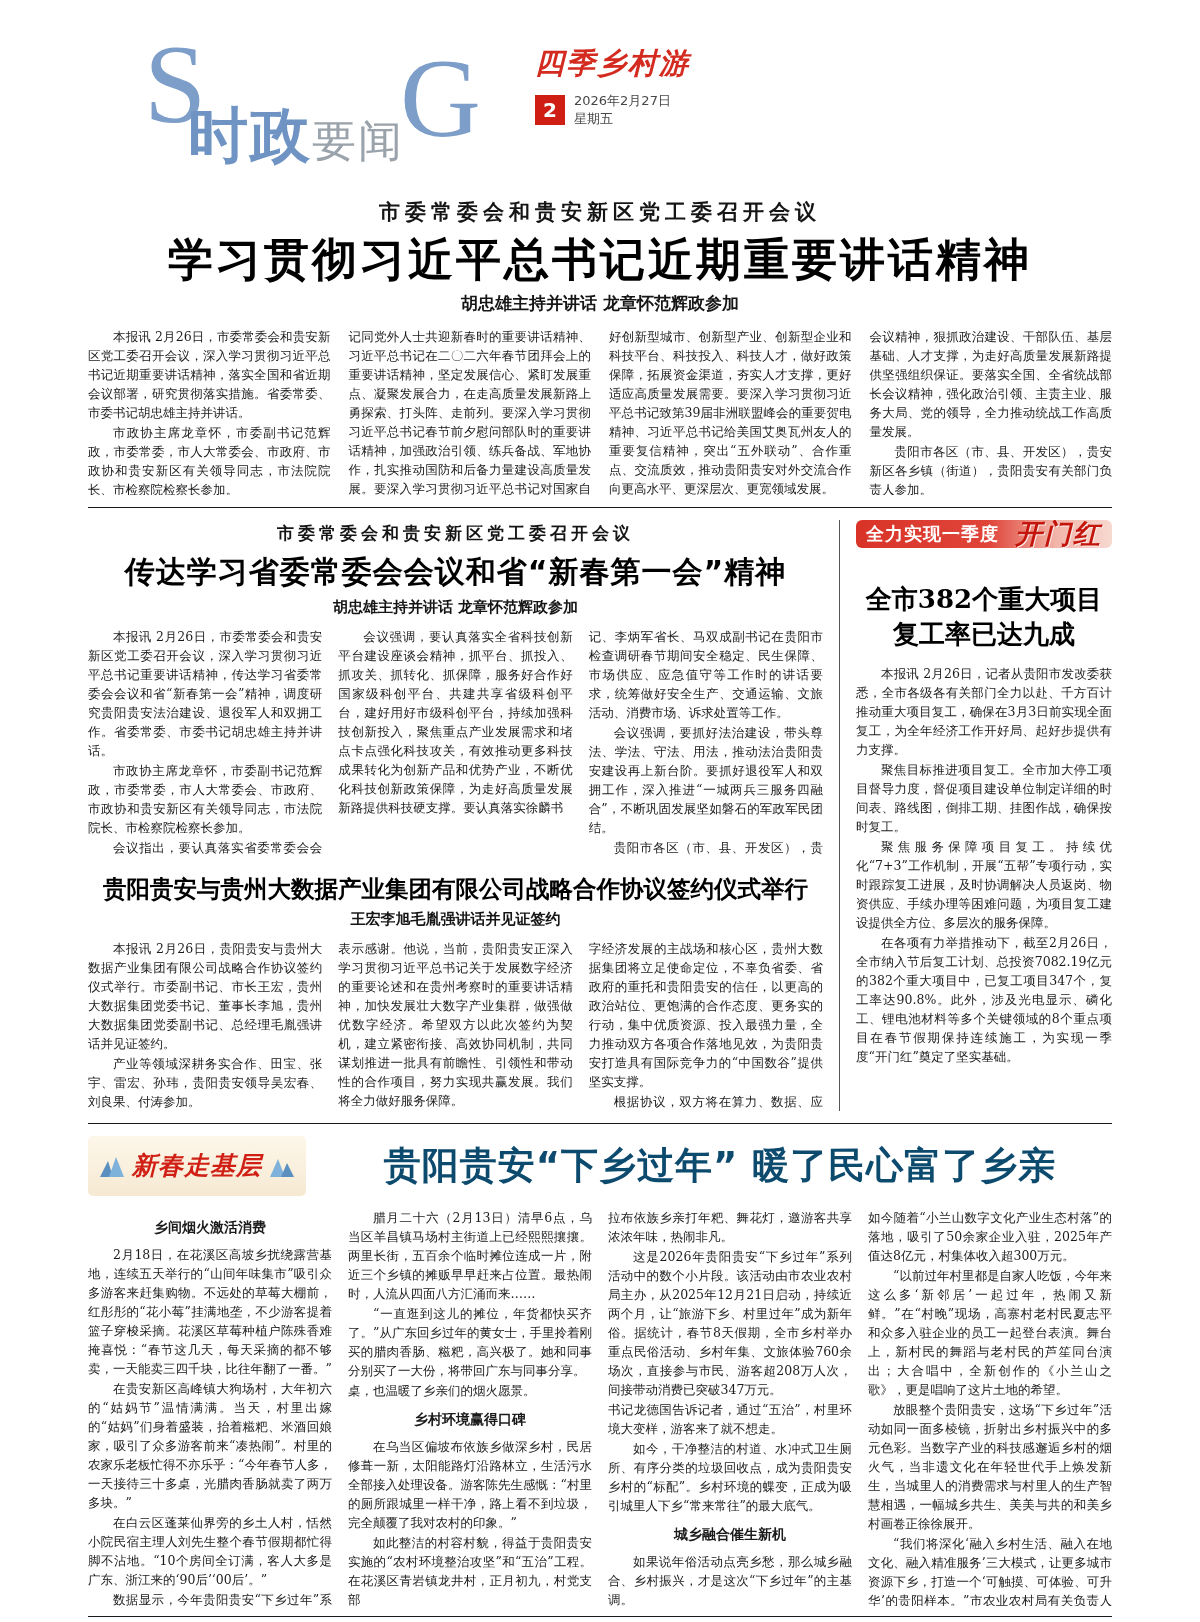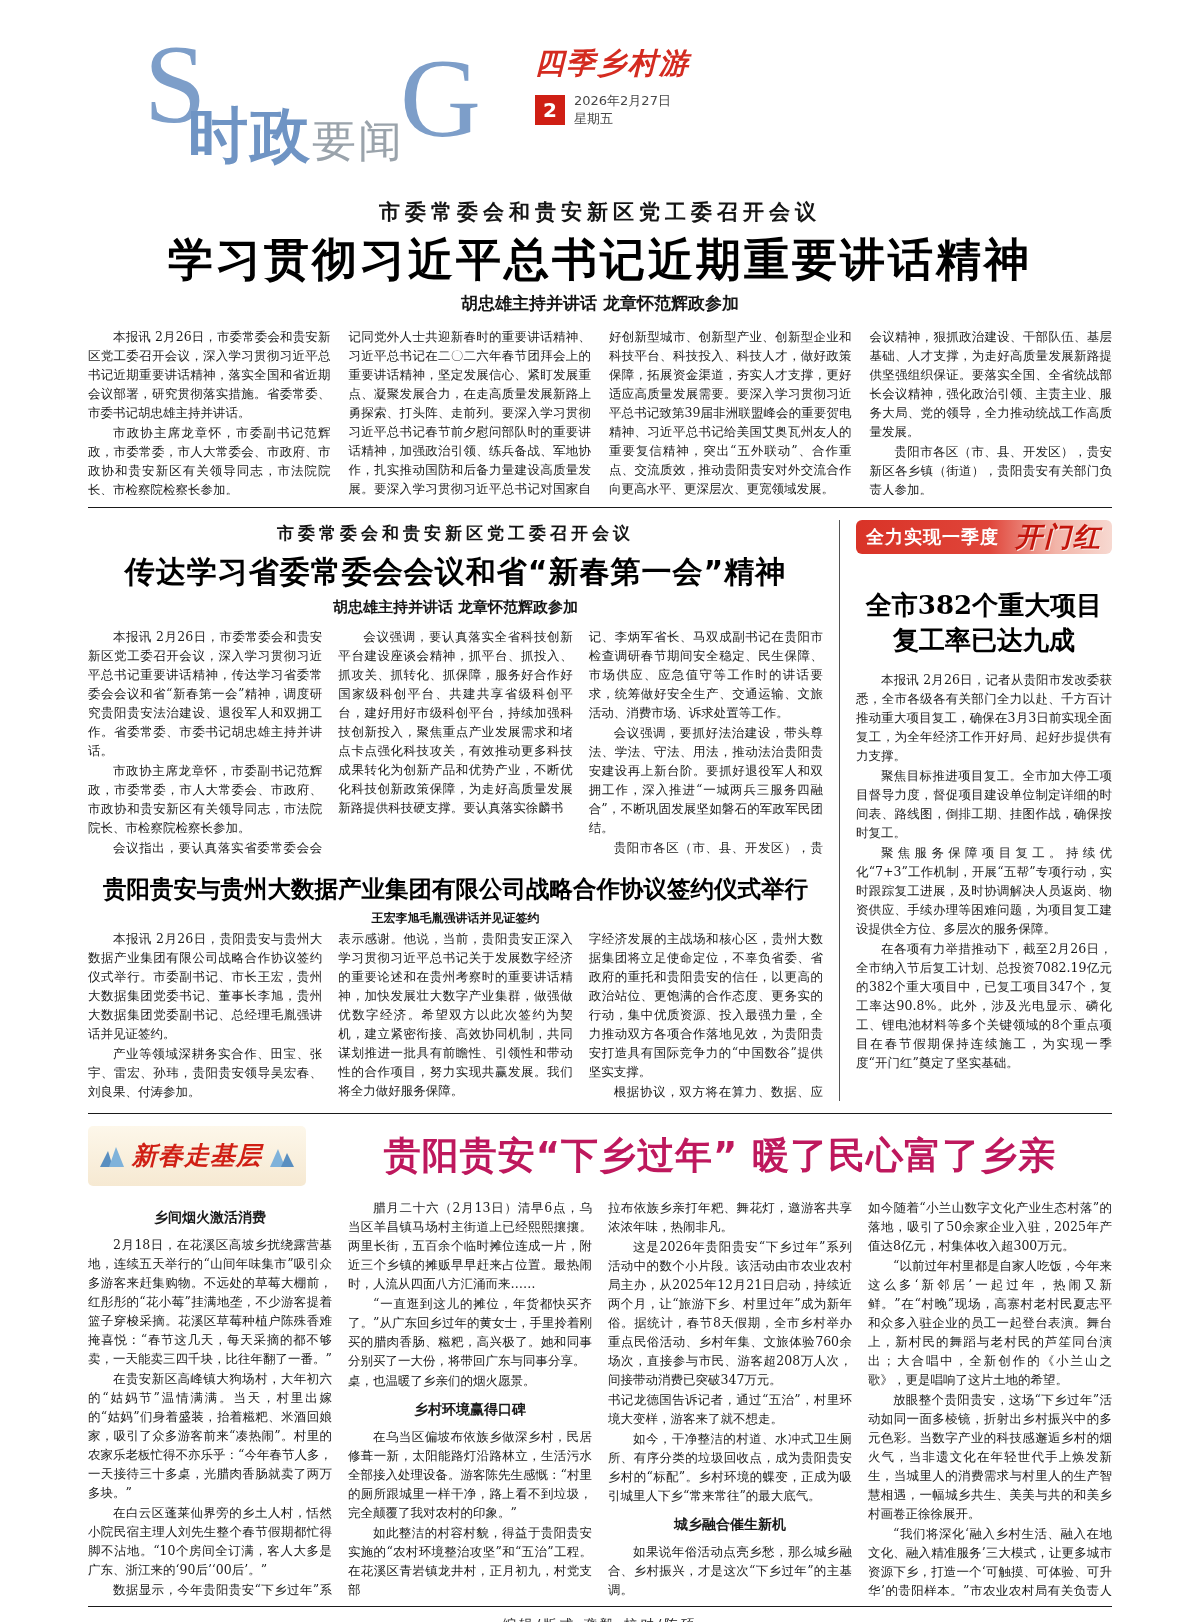--- a/index.html
+++ b/index.html
@@ -46,42 +46,42 @@
   .mid{display:flex;align-items:stretch;}
   .mid-left{width:735px;flex:0 0 735px;}
   .sidebar{flex:1 1 auto;border-left:1px solid #555;margin-left:16px;padding-left:16px;}
 
   .a2 .kicker{font-size:17px;letter-spacing:4px;margin-top:2px;}
   .a2 .headline{font-size:30px;letter-spacing:1px;margin:7px 0 5px 0;}
   .a2 .subhead{font-size:15px;margin-bottom:10px;}
   .a2 .cols{gap:16px;height:232px;overflow:hidden;}
 
   .a3 .headline{font-size:23.5px;margin:14px 0 5px 0;}
-  .a3 .subhead{font-size:12px;margin-bottom:2px;}
+  .a3 .subhead{font-size:15px;margin-bottom:10px;}
   .a3 .cols{gap:16px;height:172px;overflow:hidden;}
 
   
-  .banner{height:34px;border-radius:6px;display:flex;align-items:center;overflow:hidden;
+  .banner{height:28px;border-radius:6px;display:flex;align-items:center;overflow:hidden;
     background:linear-gradient(90deg,#d93327 0%,#e0453a 52%,#f2b4a8 78%,#f7d9d1 100%);
     padding:0 10px;justify-content:space-between;}
   .banner-left{color:#ffffff;font-weight:900;font-size:18px;letter-spacing:1px;white-space:nowrap;}
   .banner-right{color:#c3150c;font-weight:900;font-size:27px;font-style:italic;letter-spacing:2px;white-space:nowrap;
     text-shadow:1px 1px 0 #f9ece8;}
   .sb-headline{font-family:"DejaVu Serif",serif;font-weight:bold;font-size:26px;text-align:center;
     line-height:1.35;margin:34px 0 12px 0;color:#000;}
   .sb-body{height:420px;overflow:hidden;}
   .sb-body p{margin:0 0 1px 0;}
 
   
   .a4-head{display:flex;align-items:center;gap:22px;margin-top:2px;}
   .badge{position:relative;flex:0 0 218px;height:60px;border-radius:5px;
     background:linear-gradient(180deg,#fdf7ea 0%,#f6e9d2 100%);
     display:flex;align-items:center;justify-content:center;gap:6px;}
   .badge-text{color:#d01f14;font-weight:900;font-size:25px;font-style:italic;letter-spacing:1px;white-space:nowrap;}
-  .a4-headline{flex:1 1 auto;text-align:center;font-weight:900;font-size:37px;letter-spacing:1px;color:#be185d;}
+  .a4-headline{flex:1 1 auto;text-align:center;font-weight:900;font-size:37px;letter-spacing:1px;color:#0c4a6e;}
   .a4 .cols{gap:16px;height:398px;overflow:hidden;margin-top:12px;}
   .inner-sub{text-align:center;font-weight:bold;font-size:14px;margin:9px 0 7px 0 !important;
     font-family:"DejaVu Sans",sans-serif;text-indent:0;}
 
   
   footer{margin-top:10px;border-top:1.5px solid #1a1a1a;padding-top:9px;text-align:center;
     font-size:13.5px;letter-spacing:3px;color:#222;}
 </style>
 </head>
 <body>

